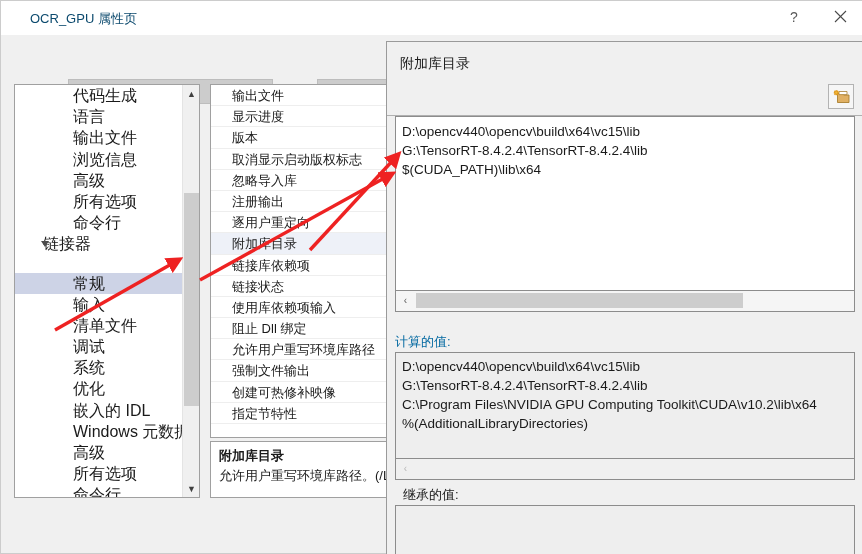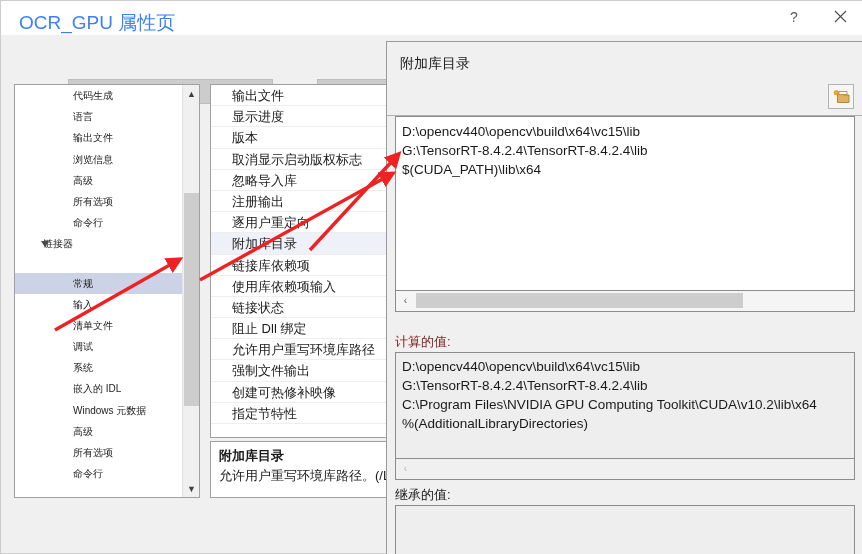--- a/index.html
+++ b/index.html
@@ -23,22 +23,22 @@
     border: 1px solid #cccccc;
     box-sizing: border-box;
   }
   #titlebar {
     position: absolute; left: 0; top: 0;
     width: 862px; height: 34px;
     background: #ffffff;
     box-sizing: border-box;
   }
   #title-text {
-    position: absolute; left: 18px; top: 9px;
-    font-size: 19px; color: #3b82f6;
+    position: absolute; left: 29px; top: 9px;
+    font-size: 13px; color: #0c4a6e;
     white-space: nowrap;
   }
   .titlebtn {
     position: absolute; top: 0;
     width: 46px; height: 31px;
     display: flex; align-items: center; justify-content: center;
     color: #5a5a5a; font-size: 14px;
     background: transparent;
   }
   #btn-help { left: 770px; }
@@ -70,21 +70,21 @@
     position: absolute; left: 13px; top: 83px;
     width: 186px; height: 414px;
     background: #ffffff;
     border: 1px solid #a0a0a0;
     box-sizing: border-box;
     overflow: hidden;
   }
   .tree-item {
     position: relative;
     height: 21.2px; line-height: 21px;
-    font-size: 10px; color: #1a1a1a;
+    font-size: 16px; color: #1a1a1a;
     white-space: nowrap;
     padding-left: 58px;
     box-sizing: border-box;
   }
   .tree-item.lvl1 { padding-left: 28px; }
   .tree-item.sel { background: #cdd3e6; margin-top: 18px; }
   .tree-item .tri {
     position: absolute; left: 27px; top: 6px;
     width: 0; height: 0;
     border-top: 4.5px solid transparent;
@@ -213,21 +213,21 @@
     position:absolute; left:0; top:0; width:19px; height:19px;
     display:flex; align-items:center; justify-content:center;
     color:#5a5a5a; font-size:10px;
   }
   #ov-hthumb {
     position: absolute; left: 20px; top: 2px;
     width: 327px; height: 15px;
     background: #cdcdcd;
   }
 
-  #calc-label { position: absolute; left: 8px; top: 291px; font-size: 13px; color:#7f1d1d; }
+  #calc-label { position: absolute; left: 8px; top: 291px; font-size: 13px; color:#0369a1; }
   #calc-box {
     position: absolute; left: 8px; top: 310px;
     width: 460px; height: 107px;
     background: #eeeeee;
     border: 1px solid #8c8c8c;
     box-sizing: border-box;
     overflow: hidden;
   }
   #calc-box .line {
     font-size: 13.5px; color: #1a1a1a;
@@ -242,21 +242,21 @@
     background: #f0f0f0;
     border: 1px solid #8c8c8c;
     border-top: none;
     box-sizing: border-box;
   }
   #calc-hscroll .larr {
     position:absolute; left:0; top:0; width:19px; height:19px;
     display:flex; align-items:center; justify-content:center;
     color:#b8b8b8; font-size:10px;
   }
-  #inh-label { position: absolute; left: 8px; top: 444px; font-size: 13px; color:#1a1a1a; }
+  #inh-label { position: absolute; left: 16px; top: 444px; font-size: 13px; color:#1a1a1a; }
   #inh-box {
     position: absolute; left: 8px; top: 463px;
     width: 460px; height: 91px;
     background: #eeeeee;
     border: 1px solid #8c8c8c;
     box-sizing: border-box;
   }
 
   
   #arrows {
@@ -305,20 +305,21 @@
           <div class="tree-item"><span>浏览信息</span></div>
           <div class="tree-item"><span>高级</span></div>
           <div class="tree-item"><span>所有选项</span></div>
           <div class="tree-item"><span>命令行</span></div>
           <div class="tree-item lvl1"><span class="tri open"></span><span>链接器</span></div>
           <div class="tree-item sel"><span>常规</span></div>
           <div class="tree-item"><span>输入</span></div>
           <div class="tree-item"><span>清单文件</span></div>
           <div class="tree-item"><span>调试</span></div>
           <div class="tree-item"><span>系统</span></div>
+          <div class="tree-item"><span>优化</span></div>
           <div class="tree-item"><span>嵌入的 IDL</span></div>
           <div class="tree-item"><span>Windows 元数据</span></div>
           <div class="tree-item"><span>高级</span></div>
           <div class="tree-item"><span>所有选项</span></div>
           <div class="tree-item"><span>命令行</span></div>
         </div>
       <div id="tree-scroll">
         <div class="arr up">▲</div>
         <div id="tree-thumb"></div>
         <div class="arr dn">▼</div>
@@ -328,22 +329,22 @@
     <div id="proplist">
         <div class="prop-row"><span>输出文件</span></div>
         <div class="prop-row"><span>显示进度</span></div>
         <div class="prop-row"><span>版本</span></div>
         <div class="prop-row"><span>取消显示启动版权标志</span></div>
         <div class="prop-row"><span>忽略导入库</span></div>
         <div class="prop-row"><span>注册输出</span></div>
         <div class="prop-row"><span>逐用户重定向</span></div>
         <div class="prop-row sel"><span>附加库目录</span></div>
         <div class="prop-row"><span>链接库依赖项</span></div>
+        <div class="prop-row"><span>链接状态</span></div>
         <div class="prop-row"><span>使用库依赖项输入</span></div>
-        <div class="prop-row"><span>链接状态</span></div>
         <div class="prop-row"><span>阻止 Dll 绑定</span></div>
         <div class="prop-row"><span>允许用户重写环境库路径</span></div>
         <div class="prop-row"><span>强制文件输出</span></div>
         <div class="prop-row"><span>创建可热修补映像</span></div>
         <div class="prop-row"><span>指定节特性</span></div>
       </div>
 
     <div id="descbox">
       <div id="desc-title">附加库目录</div>
       <div id="desc-body">允许用户重写环境库路径。(/LIB</div>

